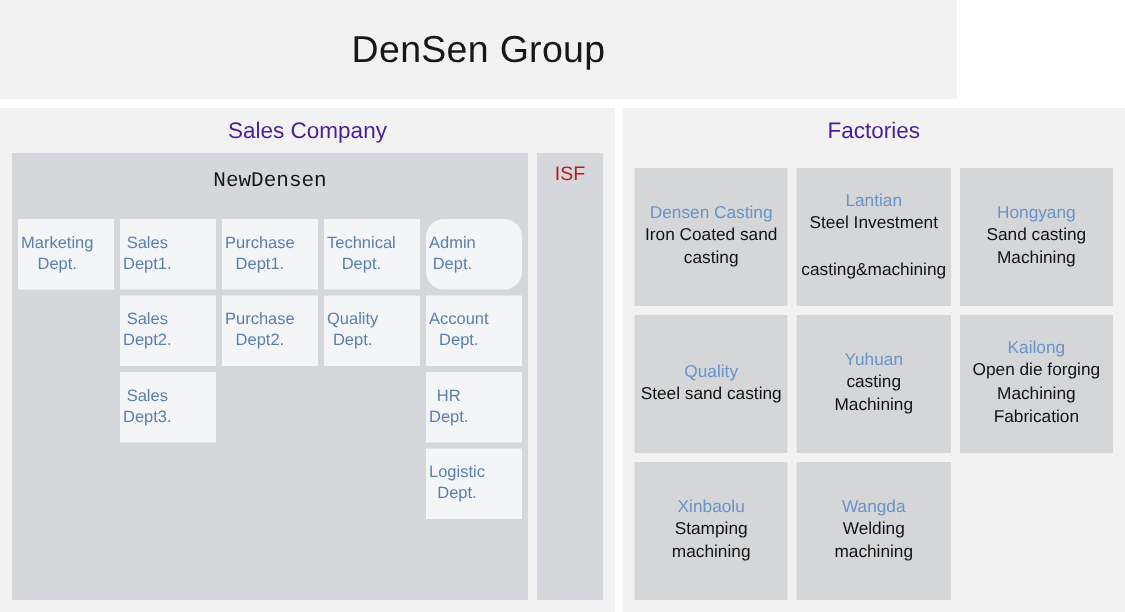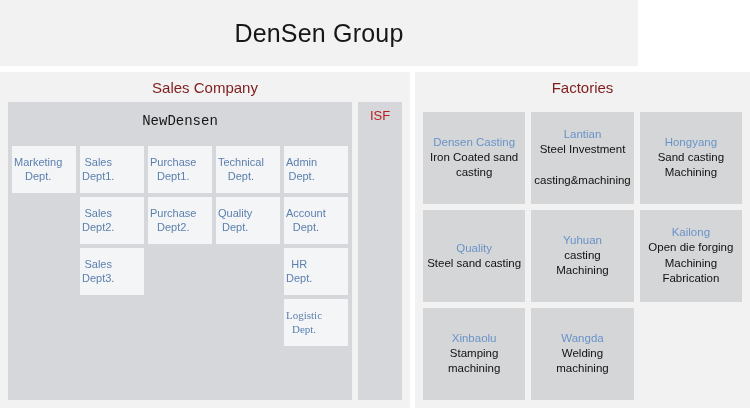--- a/index.html
+++ b/index.html
@@ -43,21 +43,21 @@
   }
   .panel-sales   { width: 410px; margin-right: 5px; }
   .panel-factory { width: 335px; gap: 10px; }
 
   .panel-header {
     height: 30px;
     display: flex;
     align-items: center;
     justify-content: center;
     font-size: 15px;
-    color: #7f1d1d;
+    color: #4c1d95;
   }
 
   .panel-inner {
     flex: 1;
     display: flex;
     padding: 0 8px 8px 8px;
   }
 
   
   .newdensen {
@@ -163,21 +163,21 @@
 Dept1.</span>
             </div>
             <div class="dept-tile" style="grid-area: 1 / 3;">
               <span style="white-space: pre-line;">Purchase
 Dept1.</span>
             </div>
             <div class="dept-tile" style="grid-area: 1 / 4;">
               <span style="white-space: pre-line;">Technical
 Dept.</span>
             </div>
-            <div class="dept-tile" style="grid-area: 1 / 5;">
+            <div class="dept-tile" style="grid-area: 1 / 5; border-radius: 12px;">
               <span style="white-space: pre-line;">Admin
 Dept.</span>
             </div>
             <div class="dept-tile" style="grid-area: 2 / 2;">
               <span style="white-space: pre-line;">Sales
 Dept2.</span>
             </div>
             <div class="dept-tile" style="grid-area: 2 / 3;">
               <span style="white-space: pre-line;">Purchase
 Dept2.</span>
@@ -191,21 +191,21 @@
 Dept.</span>
             </div>
             <div class="dept-tile" style="grid-area: 3 / 2;">
               <span style="white-space: pre-line;">Sales
 Dept3.</span>
             </div>
             <div class="dept-tile" style="grid-area: 3 / 5;">
               <span style="white-space: pre-line;">HR
 Dept.</span>
             </div>
-            <div class="dept-tile" style="grid-area: 4 / 5; font-family: Liberation Serif, serif;">
+            <div class="dept-tile" style="grid-area: 4 / 5;">
               <span style="white-space: pre-line;">Logistic
 Dept.</span>
             </div>
           </div>
       </div>
 
       <div class="isf">
         <span>ISF</span>
       </div>
 

